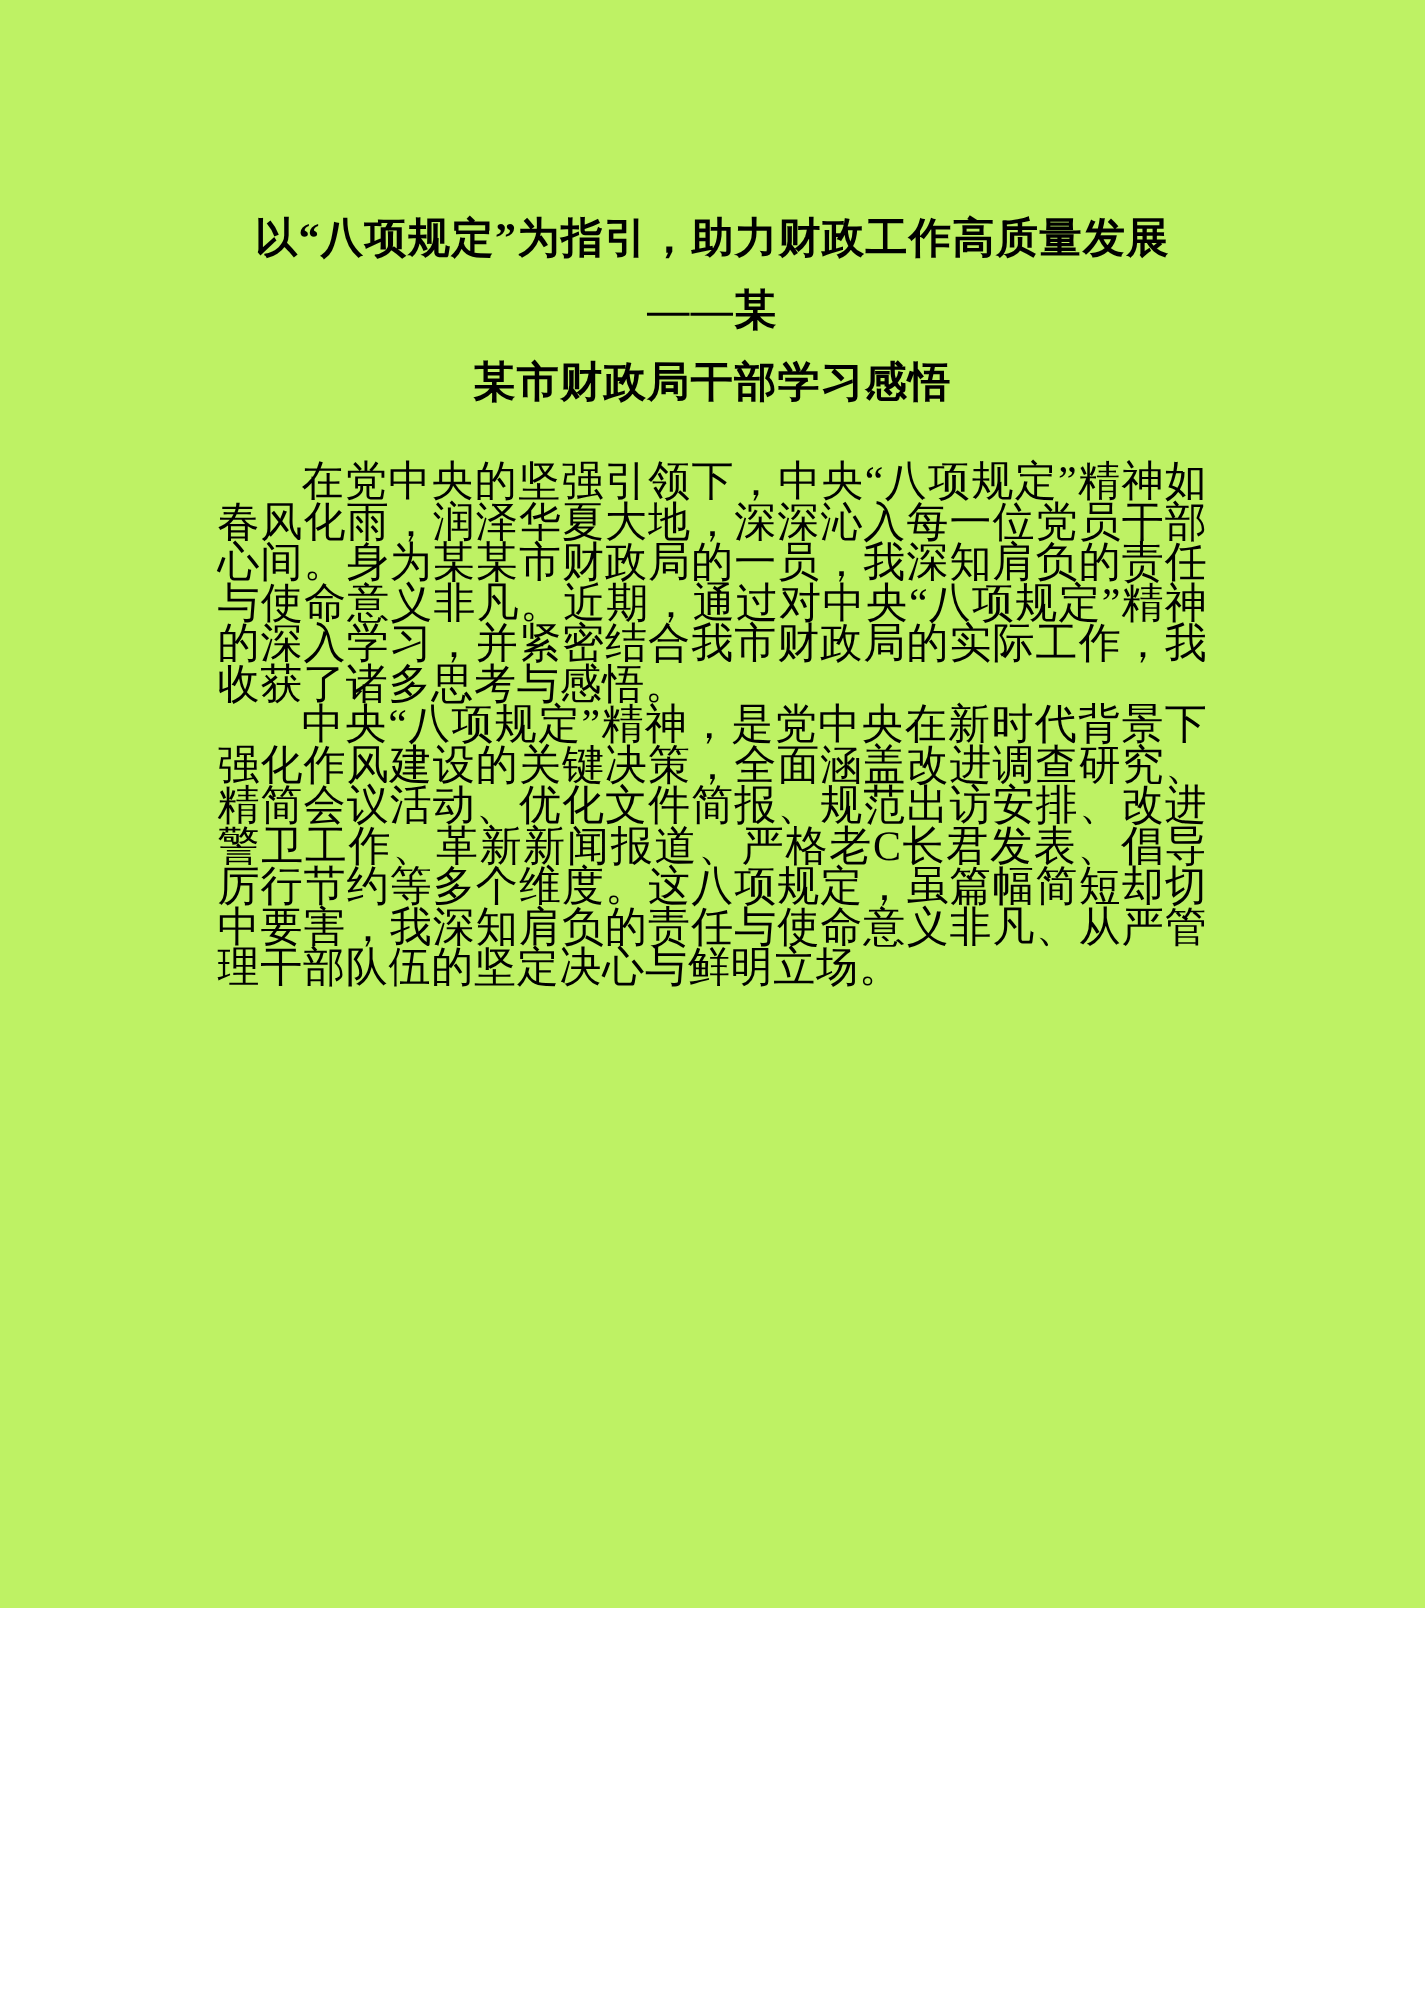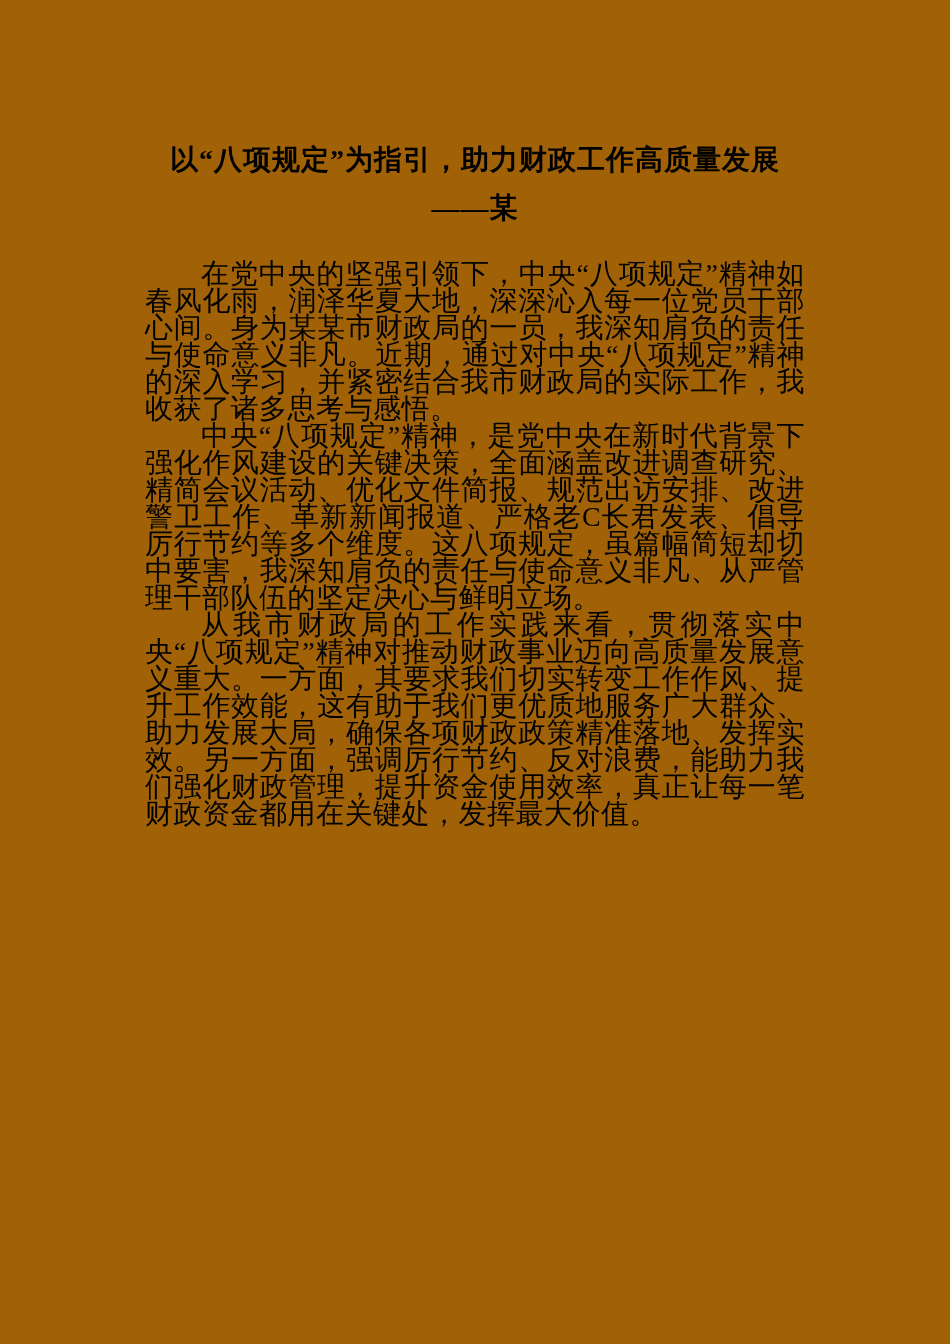--- a/index.html
+++ b/index.html
@@ -3,22 +3,22 @@
 <meta charset="utf-8">
 <style>
   html, body {
     margin: 0;
     padding: 0;
     background: #ffffff;
   }
   .page {
     position: relative;
     width: 950px;
-    height: 1344px;
-    background: #a16207;
+    height: 1072px;
+    background: #bef264;
     color: #000000;
     overflow: hidden;
     font-family: "Liberation Serif", "DejaVu Serif", serif;
   }
   .content {
     padding: 136px 145px 0 145px;
   }
   .doc-title {
     font-weight: bold;
     text-align: center;
@@ -41,22 +41,22 @@
   }
 </style>
 </head>
 <body>
 
 <div class="page">
   <div class="content">
 
     <div class="doc-title">
       <div>以“八项规定”为指引，助力财政工作高质量发展——某</div>
+      <div>某市财政局干部学习感悟</div>
     </div>
 
     <div class="doc-body">
       <p class="para">在党中央的坚强引领下，中央“八项规定”精神如春风化雨，润泽华夏大地，深深沁入每一位党员干部心间。身为某某市财政局的一员，我深知肩负的责任与使命意义非凡。近期，通过对中央“八项规定”精神的深入学习，并紧密结合我市财政局的实际工作，我收获了诸多思考与感悟。</p>
       <p class="para">中央“八项规定”精神，是党中央在新时代背景下强化作风建设的关键决策，全面涵盖改进调查研究、精简会议活动、优化文件简报、规范出访安排、改进警卫工作、革新新闻报道、严格老C长君发表、倡导厉行节约等多个维度。这八项规定，虽篇幅简短却切中要害，我深知肩负的责任与使命意义非凡、从严管理干部队伍的坚定决心与鲜明立场。</p>
-      <p class="para">从我市财政局的工作实践来看，贯彻落实中央“八项规定”精神对推动财政事业迈向高质量发展意义重大。一方面，其要求我们切实转变工作作风、提升工作效能，这有助于我们更优质地服务广大群众、助力发展大局，确保各项财政政策精准落地、发挥实效。另一方面，强调厉行节约、反对浪费，能助力我们强化财政管理，提升资金使用效率，真正让每一笔财政资金都用在关键处，发挥最大价值。</p>
     </div>
 
   </div>
 </div>
 
 </body></html>

